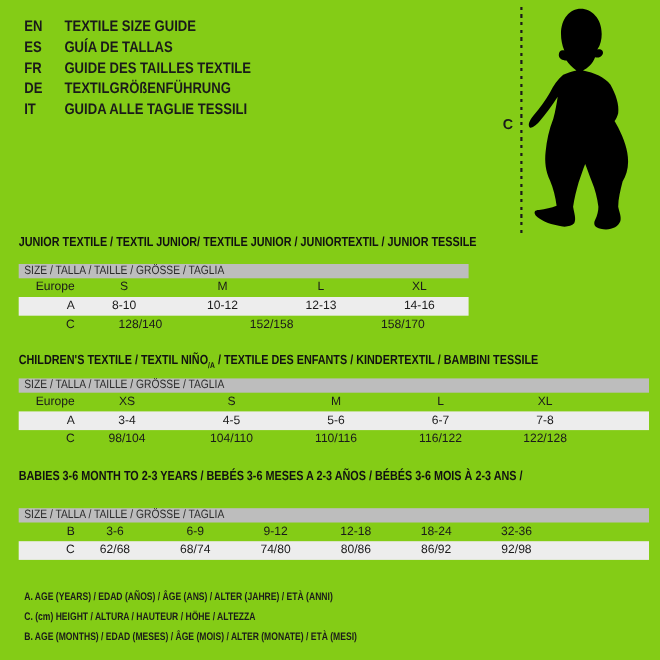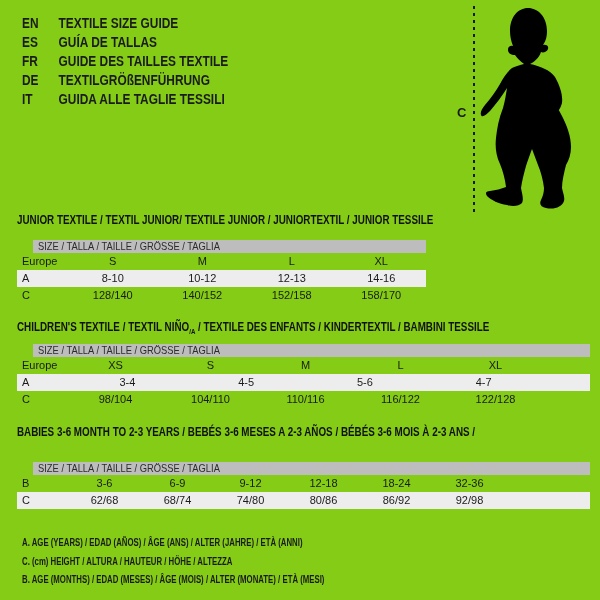--- a/index.html
+++ b/index.html
@@ -25,25 +25,25 @@
   
   .sec-head{left:17px;font-weight:bold;font-size:12px;line-height:19px;color:#111;white-space:nowrap;}
   .sub{font-size:7.5px;vertical-align:sub;}
 
   
   .table{left:17px;}
   .t1{top:240px;width:409px;}
   .t2{top:344px;width:573px;}
   .t3{top:462px;width:573px;}
   .thead{height:13px;line-height:13px;background:#bdbdbd;color:#2b2b2b;
-    font-size:11px;padding-left:5px;font-weight:normal;margin-left:16px;}
+    font-size:11px;padding-left:5px;font-weight:normal;}
   .thead .condense{transform:scaleX(0.85);}
   .trow{display:flex;height:17px;line-height:17px;font-size:11px;}
   .trow.alt{background:#ededed;}
-  .tlabel{flex:0 0 51px;padding-left:5px;box-sizing:border-box;text-align:left;}
+  .tlabel{flex:0 0 51px;padding-left:5px;box-sizing:border-box;text-align:right;}
   .tcell{flex:1 1 0;text-align:center;}
   .t2 .trow::after{content:"";flex:0 0 47px;}
   .t3 .trow::after{content:"";flex:0 0 84px;}
 
   
   .notes{left:22px;top:534px;}
   .note-line{height:18.5px;line-height:18.5px;font-weight:bold;font-size:10px;white-space:nowrap;}
   .note-line .condense{transform:scaleX(0.78);}
 </style>
 </head>
@@ -141,21 +141,20 @@
     <div class="trow alt">
       <span class="tlabel">A</span>
       <span class="tcell">8-10</span>
       <span class="tcell">10-12</span>
       <span class="tcell">12-13</span>
       <span class="tcell">14-16</span>
     </div>
     <div class="trow">
       <span class="tlabel">C</span>
       <span class="tcell">128/140</span>
-      <span class="tcell">140/152</span>
       <span class="tcell">152/158</span>
       <span class="tcell">158/170</span>
     </div>
   </div>
 
   <div class="abs sec-head" style="top:318px;">
     <span class="condense"><span>CHILDREN'S TEXTILE / TEXTIL NIÑO</span><span class="sub">/A</span><span> / TEXTILE DES ENFANTS / KINDERTEXTIL / BAMBINI TESSILE</span></span>
   </div>
   <div class="abs table t2">
     <div class="thead">
@@ -167,21 +166,22 @@
       <span class="tcell">S</span>
       <span class="tcell">M</span>
       <span class="tcell">L</span>
       <span class="tcell">XL</span>
     </div>
     <div class="trow alt">
       <span class="tlabel">A</span>
       <span class="tcell">3-4</span>
       <span class="tcell">4-5</span>
       <span class="tcell">5-6</span>
-      <span class="tcell">4-7</span>
+      <span class="tcell">6-7</span>
+      <span class="tcell">7-8</span>
     </div>
     <div class="trow">
       <span class="tlabel">C</span>
       <span class="tcell">98/104</span>
       <span class="tcell">104/110</span>
       <span class="tcell">110/116</span>
       <span class="tcell">116/122</span>
       <span class="tcell">122/128</span>
     </div>
   </div>

